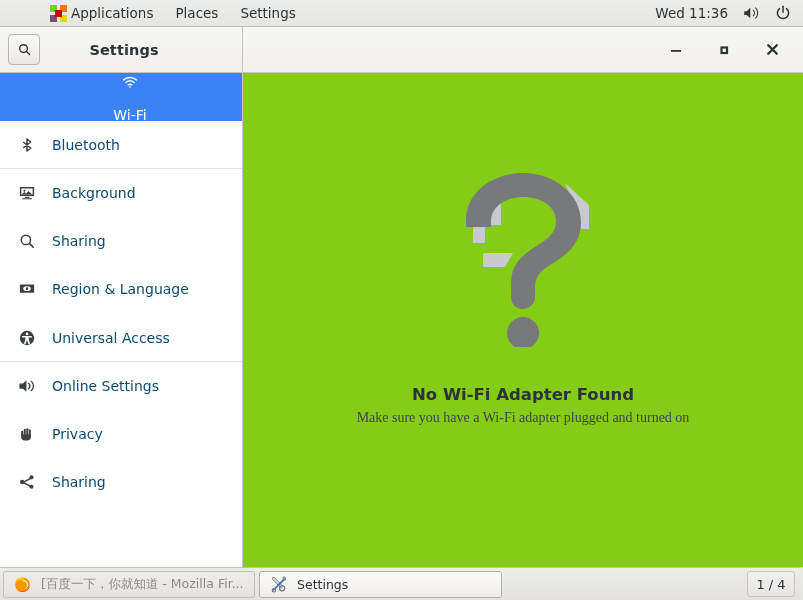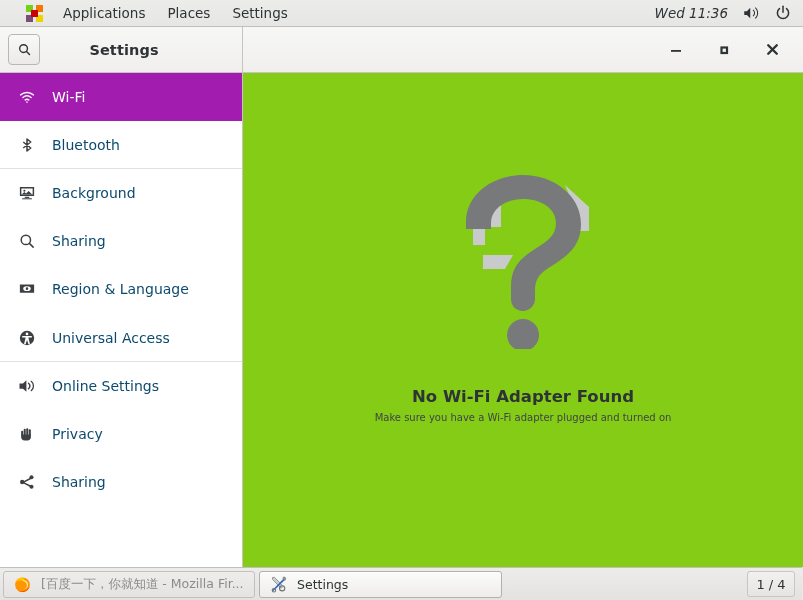--- a/index.html
+++ b/index.html
@@ -17,32 +17,32 @@
     width: 803px; height: 27px;
     background: linear-gradient(to bottom, #ececeb 0%, #e6e6e4 100%);
     border-bottom: 1px solid #bfbfbb;
     display: flex; align-items: center;
   }
   .panel-menu {
     font-size: 13.5px; color: #2e3436;
     padding: 3px 10px; margin-right: 2px;
     cursor: default; white-space: nowrap;
   }
-  #apps-menu { display: flex; align-items: center; gap: 20px; padding-left: 26px; }
+  #apps-menu { display: flex; align-items: center; gap: 4px; padding-left: 26px; margin-left: 24px; }
   .pinwheel { width: 17px; height: 17px; position: relative; flex: none; }
   .pinwheel i { position: absolute; width: 7px; height: 7px; display:block; }
   .pw1 { left:0; top:0; background:#73d216; }
   .pw2 { right:0; top:0; background:#f57900; }
   .pw3 { left:0; bottom:0; background:#75507b; }
   .pw4 { right:0; bottom:0; background:#edd400; }
   .pw5 { left:5px; top:5px; width:7px !important; height:7px !important; background:#cc0000; }
 
   #panel-right {
     margin-left: auto; display: flex; align-items: center;
-    gap: 14px; padding-right: 11px; font-style: italic;
+    gap: 14px; padding-right: 11px;
   }
   #clock { font-size: 13.5px; color: #2e3436; }
   .panel-ico { width: 18px; height: 18px; display:block; }
 
   
   #settings-window {
     position: absolute; left: 0; top: 27px;
     width: 803px; height: 540px;
     background: #f6f5f4;
     display: flex; flex-direction: column;
@@ -94,37 +94,37 @@
     height: 48.2px; display: flex; align-items: center;
     gap: 16px; padding-left: 18px; cursor: pointer;
     font-size: 14px; color: #0c4a6e;
     border-bottom: 1px solid transparent;
   }
   .side-item .s-ico {
     width: 18px; height: 18px; flex: none;
     display: flex; align-items: center; justify-content: center;
     color: #3c4043;
   }
-  .side-item.selected { background: #a21caf; color: #ffffff; }
+  .side-item.selected { background: #3b82f6; color: #ffffff; flex-direction: column; }
   .side-item.selected .s-ico { color: #ffffff; }
   .side-sep { border-bottom: 1px solid #e3e1de; }
 
   
   #content {
     flex: 1; background: #84cc16;
     display: flex; flex-direction: column;
     align-items: center; justify-content: center;
     padding-bottom: 48px;
   }
   #qmark { margin-bottom: 34px; }
   #empty-title {
     font-size: 16.5px; font-weight: bold; color: #2e3436;
     margin-bottom: 6px;
   }
-  #empty-sub { font-size: 10px; color: #404548; }
+  #empty-sub { font-size: 14px; color: #404548; font-family: Liberation Serif, serif; }
 
   
   #taskbar {
     position: absolute; left: 0; bottom: 0;
     width: 802px; height: 33px;
     background: linear-gradient(to bottom,#ececea 0%, #e3e2e0 100%);
     border-top: 1px solid #bfbfbb;
     display: flex; align-items: center; padding: 0 3px; gap: 4px;
   }
   .task-btn {

